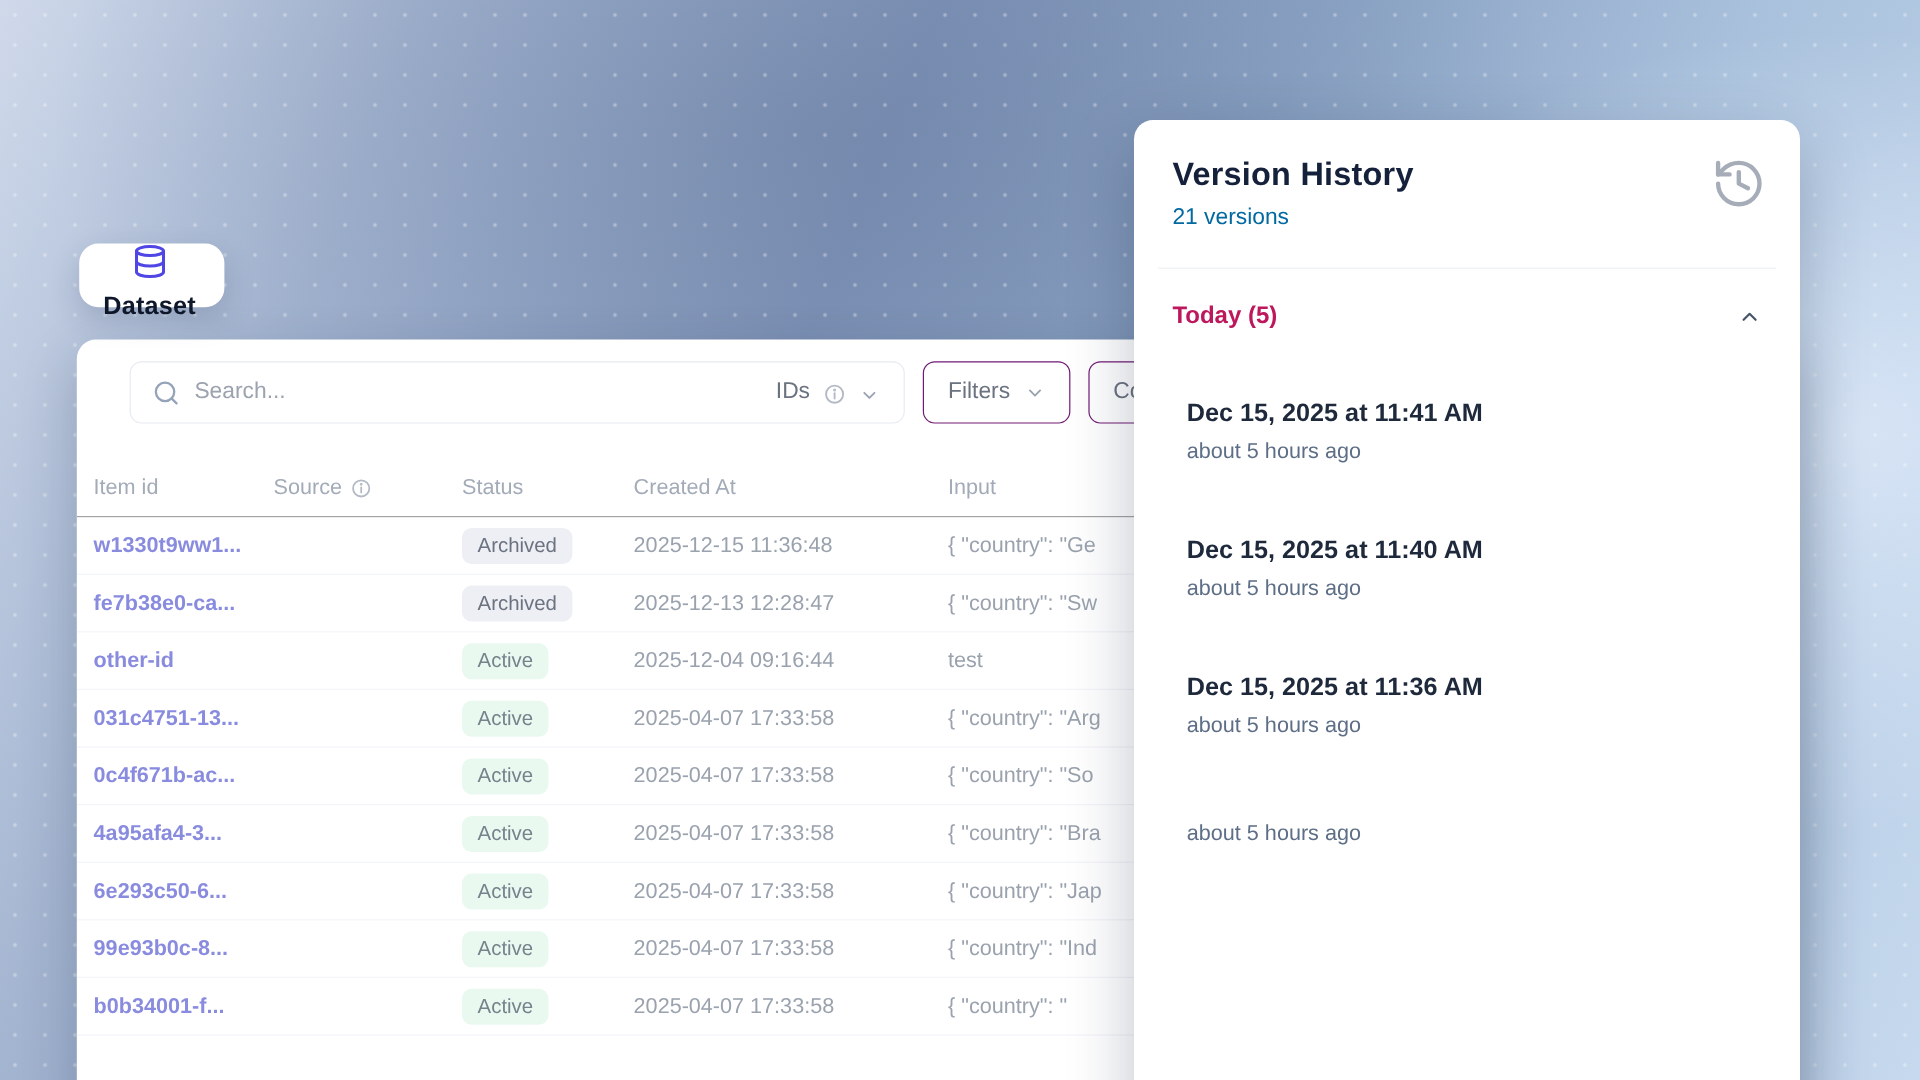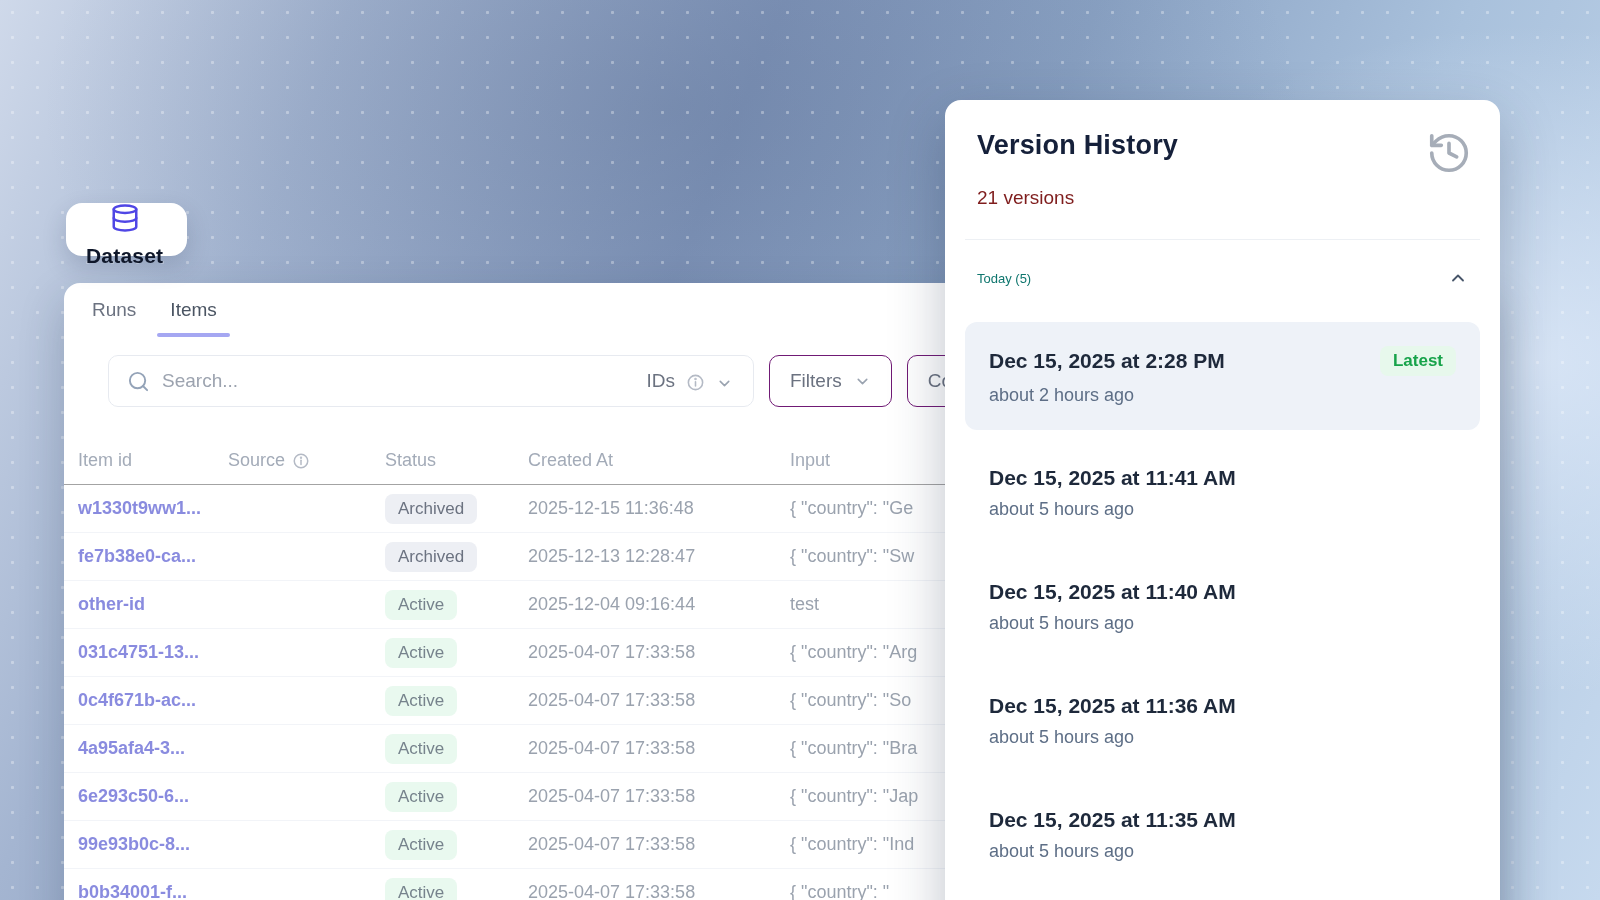--- a/index.html
+++ b/index.html
@@ -77,25 +77,25 @@
 
   
   .vh-panel{
     position:absolute; left:945px; top:100px; width:555px; height:850px; z-index:10;
     background:#ffffff; border-radius:16px;
     box-shadow:0 20px 55px rgba(25,40,70,0.28);
     padding:30px 20px 20px 20px;
   }
   .vh-head{ position:relative; padding:0 12px; }
   .vh-title{ font-size:27px; font-weight:bold; color:#15203a; letter-spacing:0.2px; }
-  .vh-sub{ font-size:19px; color:#7f1d1d; margin-top:26px; }
+  .vh-sub{ font-size:19px; color:#0369a1; margin-top:10px; }
   .vh-hist-icon{ position:absolute; right:8px; top:0; color:#a6adb8; }
   .vh-divider{ height:1px; background:#edf0f4; margin-top:30px; }
   .vh-group{ display:flex; align-items:center; justify-content:space-between; padding:0 12px; margin-top:28px; cursor:pointer; }
-  .vh-group-label{ font-size:13px; font-weight:normal; color:#0f766e; }
+  .vh-group-label{ font-size:20px; font-weight:bold; color:#be185d; }
   .vh-list{ margin-top:34px; }
   .vh-entry{ padding:24px; border-radius:12px; cursor:pointer; }
   .vh-entry.highlight{ background:#eef2f8; padding:24px; margin-bottom:0; }
   .vh-entry + .vh-entry{ margin-top:12px; }
   .vh-entry-top{ display:flex; align-items:center; justify-content:space-between; }
   .vh-entry-title{ font-size:21px; font-weight:bold; color:#1e293b; }
   .latest-badge{ background:#e7f8ec; color:#17a34a; font-weight:bold; font-size:17px; padding:5px 13px; border-radius:8px; }
   .vh-ago{ font-size:18px; color:#5d6e86; margin-top:9px; }
 
   svg{ display:block; }
@@ -109,24 +109,20 @@
       <ellipse cx="12" cy="5" rx="9" ry="3"></ellipse>
       <path d="M3 5v14a9 3 0 0 0 18 0V5"></path>
       <path d="M3 12a9 3 0 0 0 18 0"></path>
     </svg>
   </span>
   <span class="label">Dataset</span>
 </div>
 
 <div class="main-panel">
 
-  <div class="tabs">
-    <div class="tab">Runs</div>
-    <div class="tab active">Items</div>
-  </div>
 
   <div class="toolbar">
     <div class="search-box">
       <span>
         <svg width="23" height="23" viewBox="0 0 24 24" fill="none" stroke="#94a3b8" stroke-width="2" stroke-linecap="round">
           <circle cx="11" cy="11" r="8"></circle>
           <line x1="21" y1="21" x2="16.65" y2="16.65"></line>
         </svg>
       </span>
       <input type="text" placeholder="Search..." style="">
@@ -268,27 +264,20 @@
   <div class="vh-group">
     <span class="vh-group-label">Today (5)</span>
     <span>
       <svg width="20" height="20" viewBox="0 0 24 24" fill="none" stroke="#475569" stroke-width="2.2" stroke-linecap="round" stroke-linejoin="round">
         <polyline points="6 15 12 9 18 15"></polyline>
       </svg>
     </span>
   </div>
 
   <div class="vh-list">
-    <div class="vh-entry highlight">
-      <div class="vh-entry-top">
-        <span class="vh-entry-title">Dec 15, 2025 at 2:28 PM</span>
-        <span class="latest-badge">Latest</span>
-      </div>
-      <div class="vh-ago">about 2 hours ago</div>
-    </div>
 
     <div class="vh-entry">
       <div class="vh-entry-top">
         <span class="vh-entry-title">Dec 15, 2025 at 11:41 AM</span>
       </div>
       <div class="vh-ago">about 5 hours ago</div>
     </div>
 
     <div class="vh-entry">
       <div class="vh-entry-top">
@@ -298,19 +287,16 @@
     </div>
 
     <div class="vh-entry">
       <div class="vh-entry-top">
         <span class="vh-entry-title">Dec 15, 2025 at 11:36 AM</span>
       </div>
       <div class="vh-ago">about 5 hours ago</div>
     </div>
 
     <div class="vh-entry">
-      <div class="vh-entry-top">
-        <span class="vh-entry-title">Dec 15, 2025 at 11:35 AM</span>
-      </div>
       <div class="vh-ago">about 5 hours ago</div>
     </div>
   </div>
 </div>
 
 </body></html>

